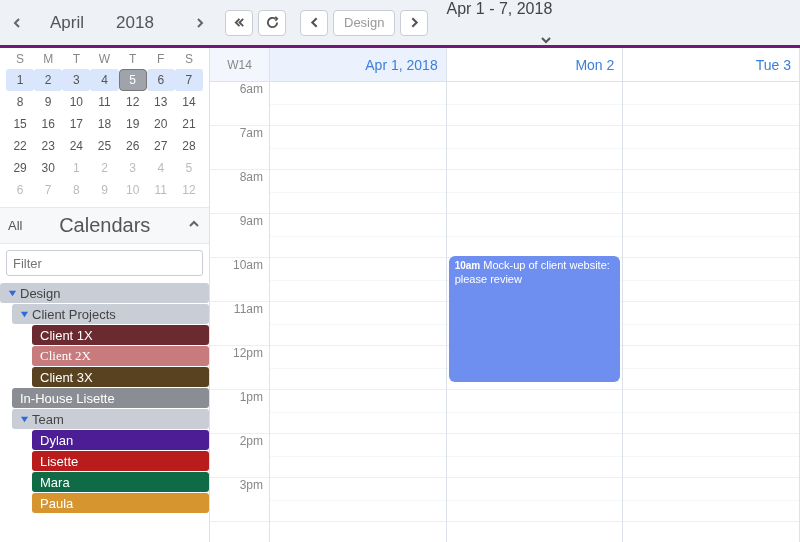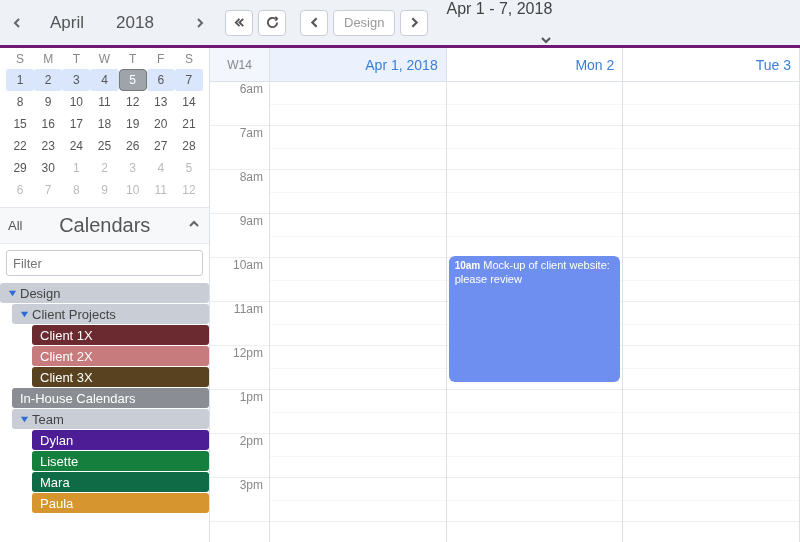--- a/index.html
+++ b/index.html
@@ -380,41 +380,41 @@
           <span class="tree-caret">
             <svg viewBox="0 0 10 10">
               <polygon points="1,2 9,2 5,8"></polygon>
             </svg>
           </span>
           <span class="tree-label">Client Projects</span>
         </div>
         <div class="tree-row indent2" style="background: rgb(106, 42, 48); color: rgb(255, 255, 255);">
           <span class="tree-label">Client 1X</span>
         </div>
-        <div class="tree-row indent2" style="background: rgb(199, 123, 125); color: rgb(255, 255, 255);">
+        <div class="tree-row indent2" style="background: rgb(199, 123, 125); color: rgb(255, 255, 255); font-family: Liberation Serif, serif;">
           <span class="tree-label">Client 2X</span>
         </div>
         <div class="tree-row indent2" style="background: rgb(89, 66, 31); color: rgb(255, 255, 255);">
           <span class="tree-label">Client 3X</span>
         </div>
         <div class="tree-row indent1" style="background: rgb(138, 141, 147); color: rgb(255, 255, 255);">
-          <span class="tree-label">In-House Calendars</span>
+          <span class="tree-label">In-House Lisette</span>
         </div>
         <div class="tree-row group indent1" style="background: rgb(200, 205, 214); color: rgb(68, 68, 68);">
           <span class="tree-caret">
             <svg viewBox="0 0 10 10">
               <polygon points="1,2 9,2 5,8"></polygon>
             </svg>
           </span>
           <span class="tree-label">Team</span>
         </div>
         <div class="tree-row indent2" style="background: #4c1d95; color: rgb(255, 255, 255);">
           <span class="tree-label">Dylan</span>
         </div>
-        <div class="tree-row indent2" style="background: #15803d; color: rgb(255, 255, 255);">
+        <div class="tree-row indent2" style="background: #b91c1c; color: rgb(255, 255, 255);">
           <span class="tree-label">Lisette</span>
         </div>
         <div class="tree-row indent2" style="background: rgb(14, 107, 69); color: rgb(255, 255, 255);">
           <span class="tree-label">Mara</span>
         </div>
         <div class="tree-row indent2" style="background: rgb(214, 149, 47); color: rgb(255, 255, 255);">
           <span class="tree-label">Paula</span>
         </div>
       </div>
   </div>

